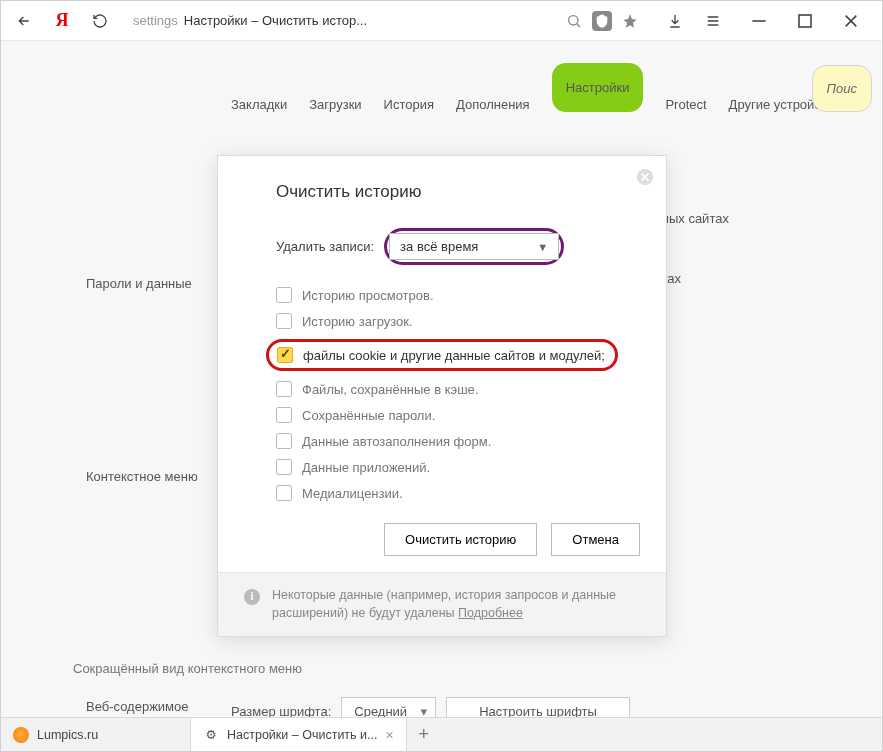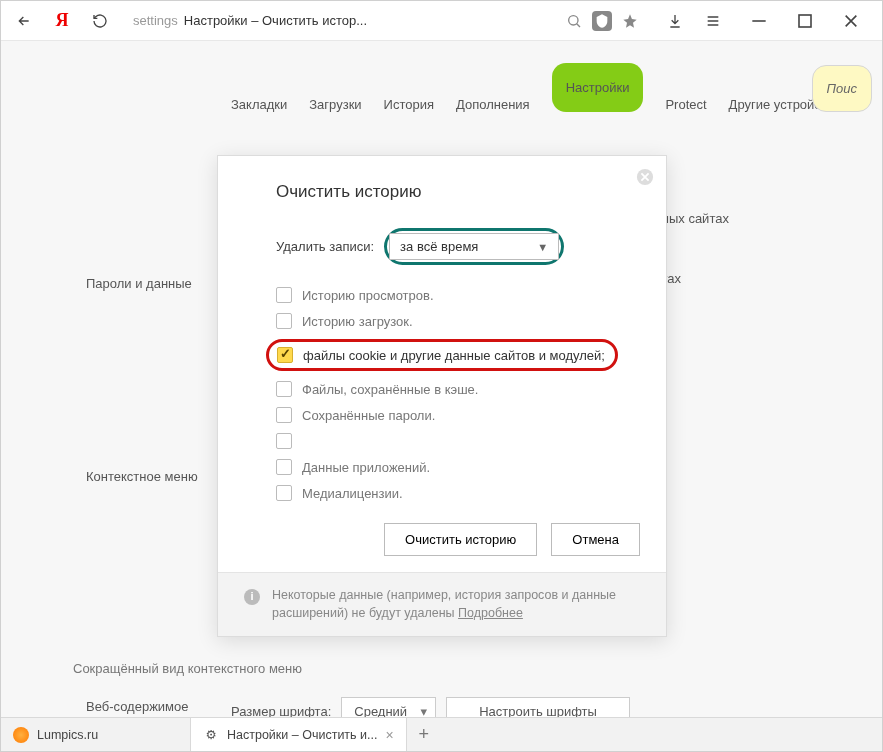--- a/index.html
+++ b/index.html
@@ -138,21 +138,21 @@
   width: 18px; height: 18px;
   color: #bbb;
   cursor: pointer;
 }
 .range-row {
   display: flex; align-items: center; gap: 10px;
   margin-bottom: 22px;
 }
 .range-label { color: #404040; font-size: 13px; }
 .range-select-wrap {
-  border: 3px solid #0f766e;
+  border: 3px solid #701a75;
   border-radius: 20px;
   padding: 2px;
 }
 .range-select {
   border: 1px solid #bbb;
   padding: 5px 10px;
   width: 170px;
   font-size: 13px;
   display: flex; justify-content: space-between; align-items:center;
   cursor: pointer;
@@ -392,20 +392,21 @@
             <div class="check-item">
               <div class="cb"></div>
               <span>Файлы, сохранённые в кэше.</span>
             </div>
             <div class="check-item">
               <div class="cb"></div>
               <span>Сохранённые пароли.</span>
             </div>
             <div class="check-item">
               <div class="cb"></div>
+              <span>Данные автозаполнения форм.</span>
             </div>
             <div class="check-item">
               <div class="cb"></div>
               <span>Данные приложений.</span>
             </div>
             <div class="check-item">
               <div class="cb"></div>
               <span>Медиалицензии.</span>
             </div>
           </div>

